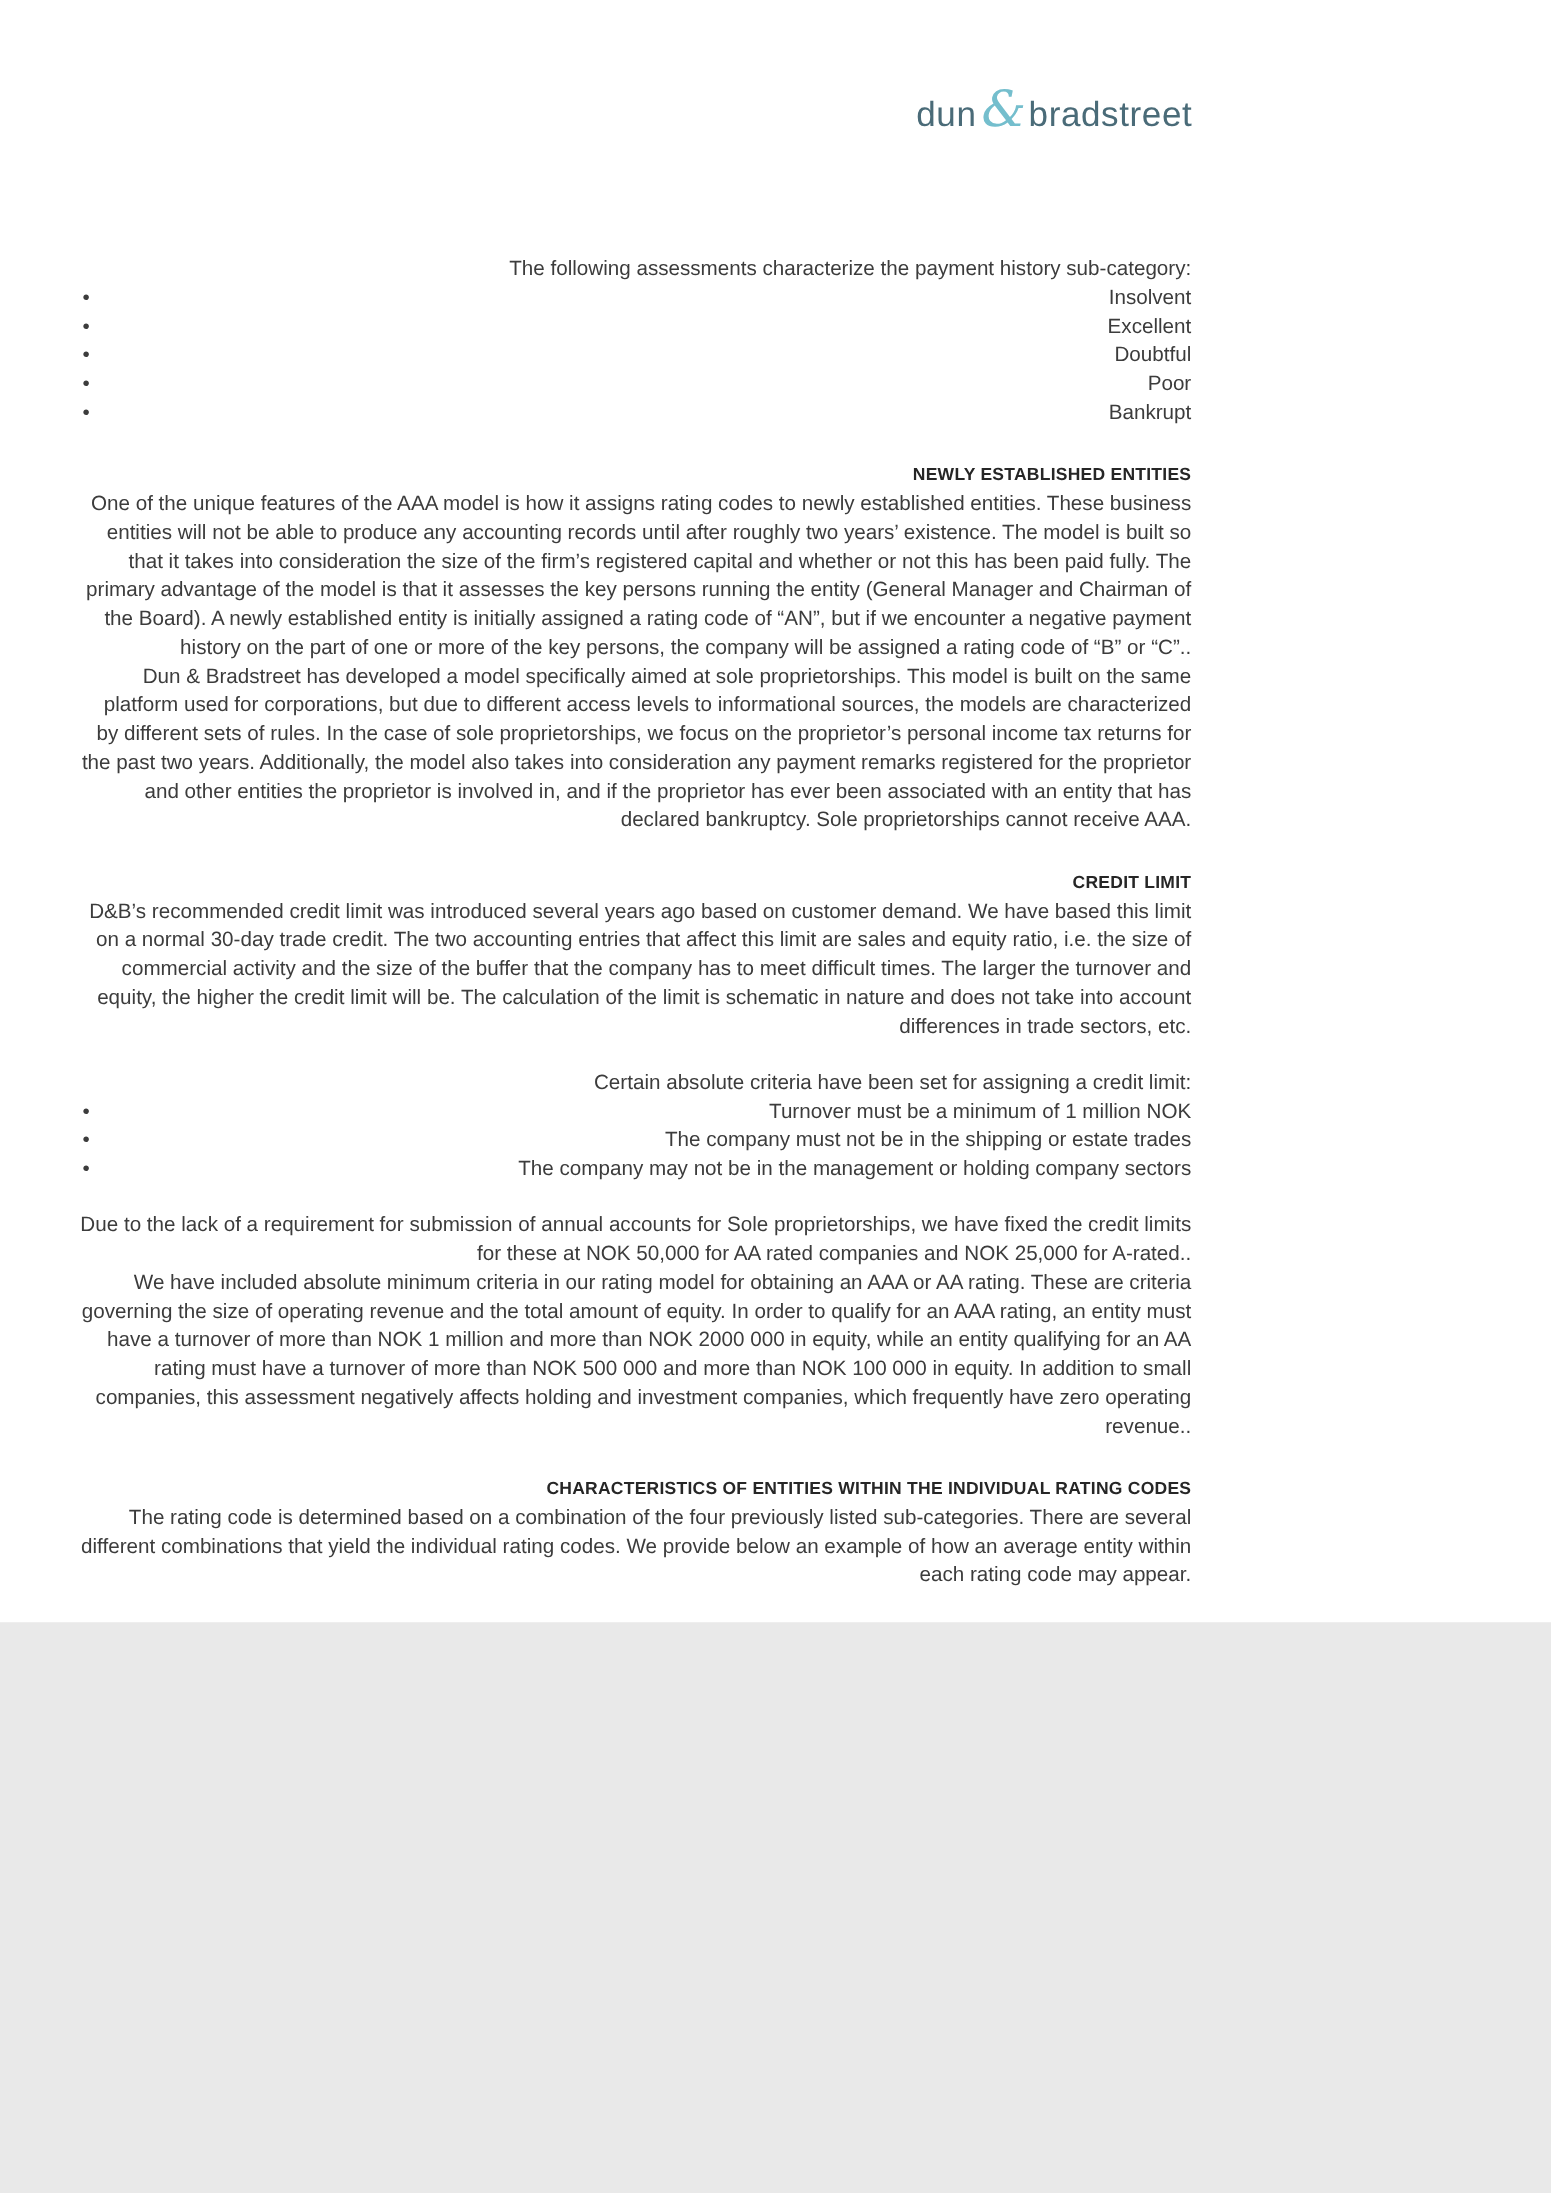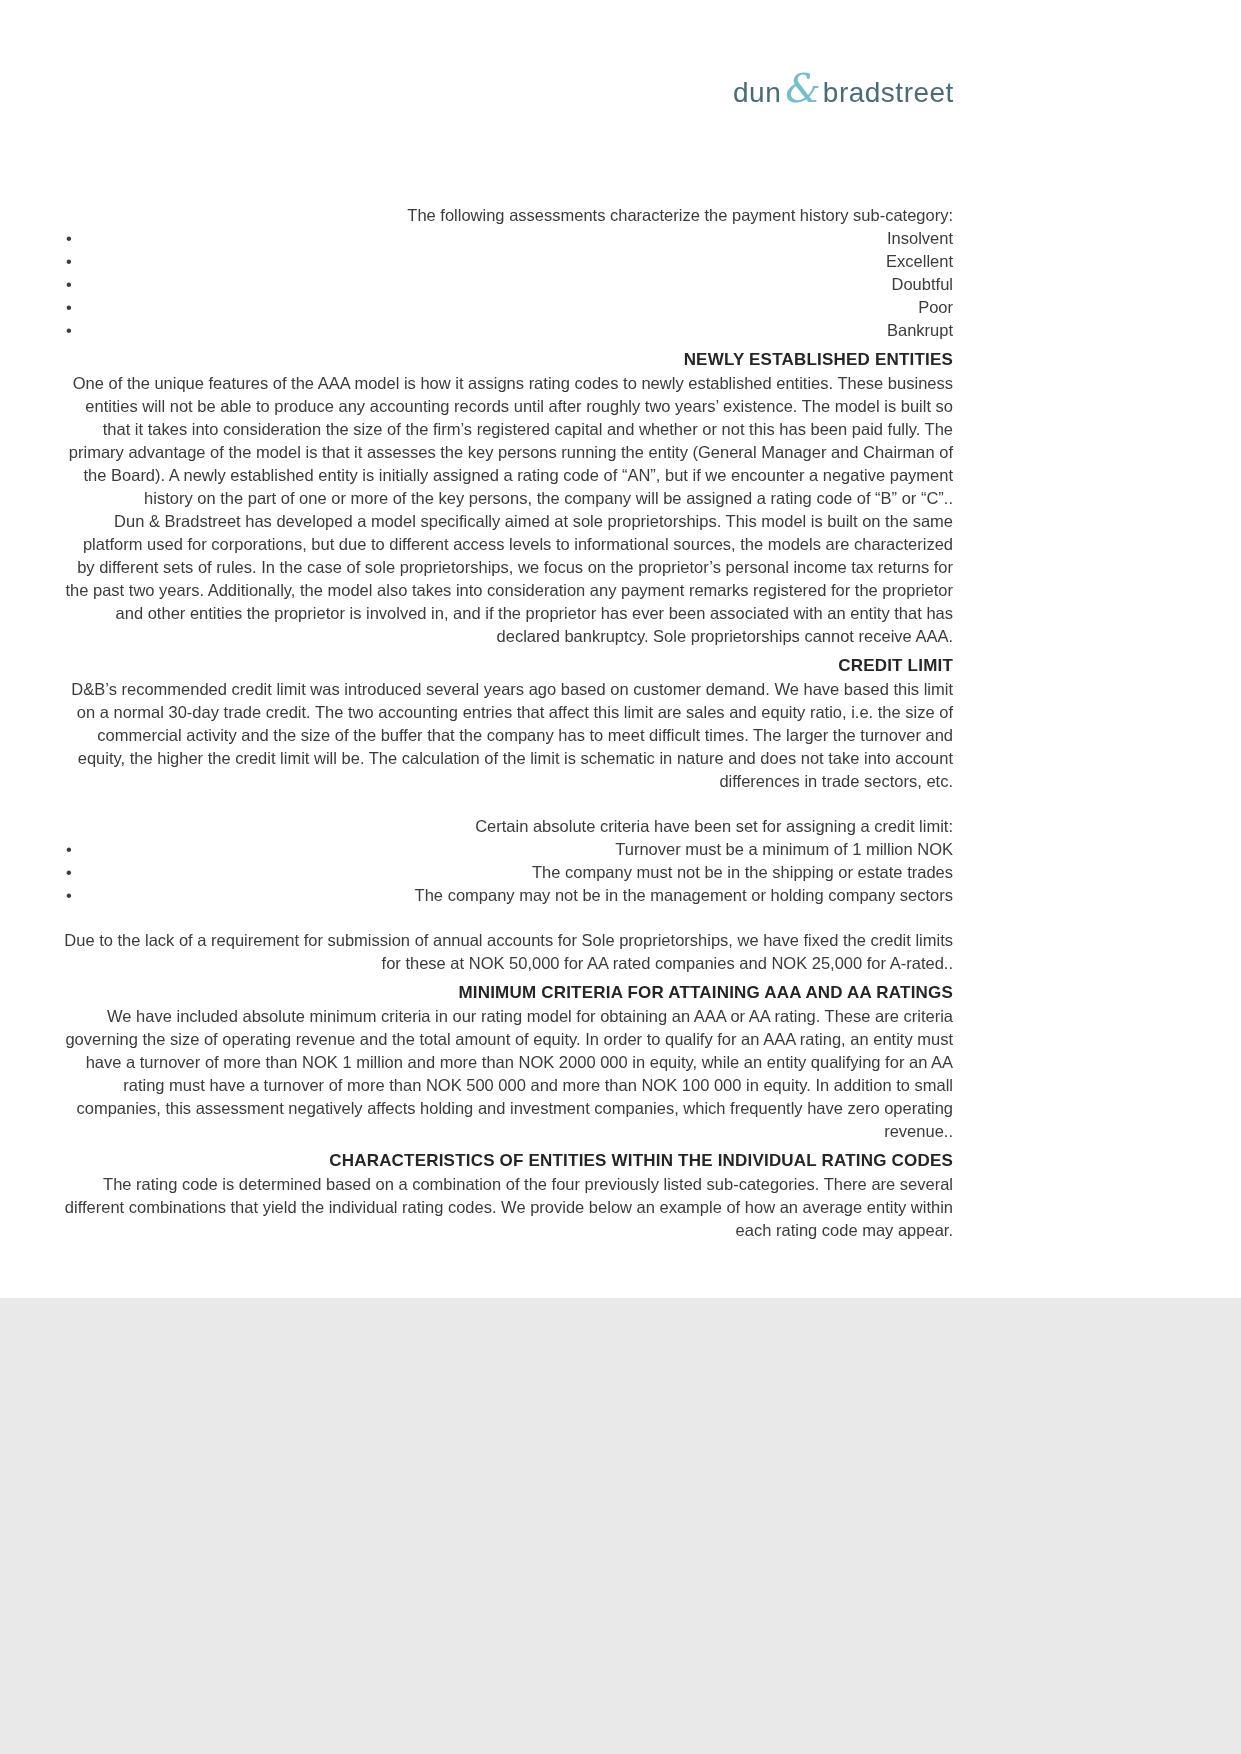--- a/index.html
+++ b/index.html
@@ -46,25 +46,25 @@
     top: 204px;
     left: 63px;
     width: 890px;
     color: var(--text-color, #3c3c3c);
     font-size: 16.5px;
     line-height: 23px;
     text-align: right;
   }
 
   .content h2 {
-    font-size: 17px;
+    font-size: 14px;
     line-height: 23px;
     font-weight: bold;
     color: var(--heading-color, #262626);
-    margin: 6px 0 1px 0;
+    margin: 26px 0 1px 0;
     letter-spacing: 0.2px;
   }
 
   .content p { margin: 0; }
   .content p.gap-top { margin-top: 22px; }
 
   ul.bullets {
     list-style: none;
     margin: 0;
     padding: 0;
@@ -130,21 +130,20 @@
       <p class="gap-top">Certain absolute criteria have been set for assigning a credit limit:</p>
       <ul class="bullets">
         <li>Turnover must be a minimum of 1 million NOK</li>
         <li>The company must not be in the shipping or estate trades</li>
         <li>The company may not be in the management or holding company sectors</li>
       </ul>
       <p class="gap-top">Due to the lack of a requirement for submission of annual accounts for Sole proprietorships, we have fixed the credit limits for these at NOK 50,000 for AA rated companies and NOK 25,000 for A-rated..</p>
     </section>
 
     <section>
-      <h2>MINIMUM CRITERIA FOR ATTAINING AAA AND AA RATINGS</h2>
       <p>We have included absolute minimum criteria in our rating model for obtaining an AAA or AA rating. These are criteria governing the size of operating revenue and the total amount of equity. In order to qualify for an AAA rating, an entity must have a turnover of more than NOK 1 million and more than NOK 2000 000 in equity, while an entity qualifying for an AA rating must have a turnover of more than NOK 500 000 and more than NOK 100 000 in equity. In addition to small companies, this assessment negatively affects holding and investment companies, which frequently have zero operating revenue..</p>
     </section>
 
     <section>
       <h2>CHARACTERISTICS OF ENTITIES WITHIN THE INDIVIDUAL RATING CODES</h2>
       <p>The rating code is determined based on a combination of the four previously listed sub-categories. There are several different combinations that yield the individual rating codes. We provide below an example of how an average entity within each rating code may appear.</p>
     </section>
 
   </div>
 

